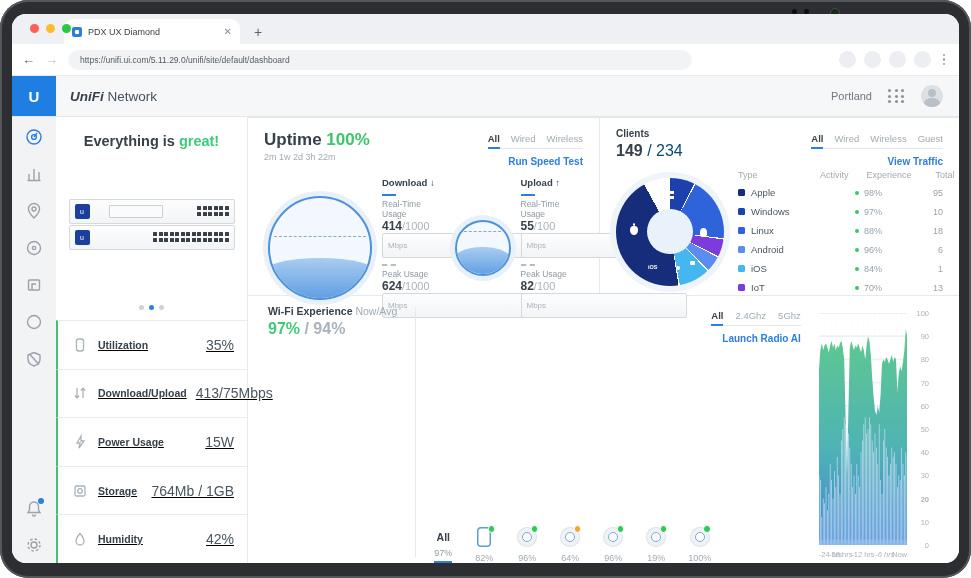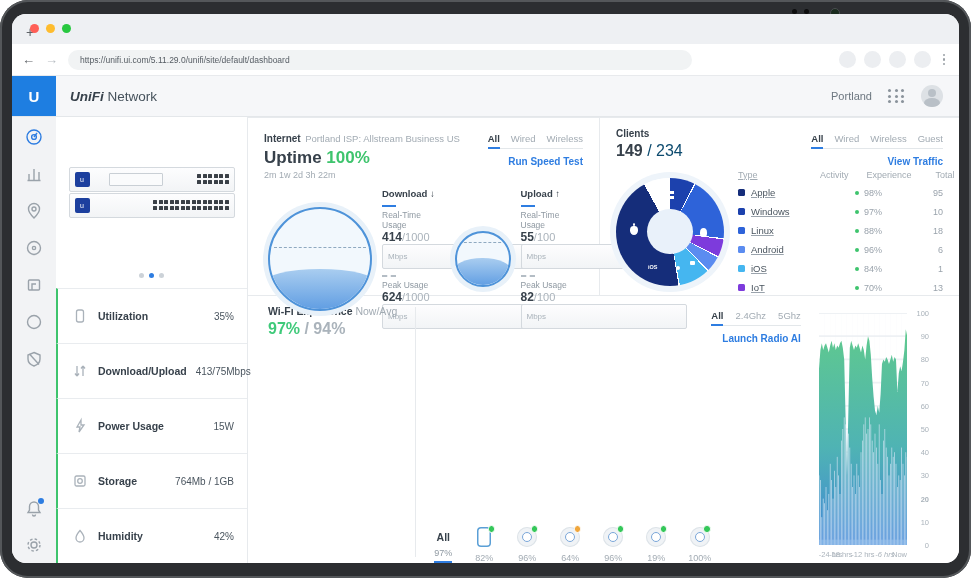--- a/index.html
+++ b/index.html
@@ -64,25 +64,25 @@
   .unit{width:166px;height:25px;background:linear-gradient(#fdfdfe,#f2f4f6);border:1px solid #d4d9de;border-radius:2px;
     display:flex;align-items:center;padding:4px 5px;gap:5px;box-sizing:border-box;}
   .unit + .unit{margin-top:1px;}
   .chip{width:15px;height:15px;background:#1c3f9e;border-radius:2px;flex:none;display:flex;align-items:center;justify-content:center;color:#fff;font-size:7px;}
   .lcd{width:52px;height:11px;border:1px solid #c9cfd5;border-radius:1px;background:#fafbfc;margin-left:14px;}
   .ports{display:grid;grid-gap:1.5px;margin-left:auto;}
   .ports i{width:4px;height:4px;background:#3a4047;border-radius:0.5px;}
   .pg-dots{display:flex;gap:5px;justify-content:center;padding:6px 0 10px;}
   .pg-dot{width:5px;height:5px;border-radius:50%;background:#ccd2d8;}
   .pg-dot.active{background:#2e7de1;}
-  .stat-list{flex:1;display:flex;flex-direction:column;}
+  .stat-list{flex:1;display:flex;flex-direction:column;text-decoration:underline;}
   .stat-row{flex:1;border-top:1px solid #e9ecef;border-left:2px solid #3ec46d;display:flex;align-items:center;padding:0 13px;gap:9px;}
   .stat-row svg{stroke:#aab2ba;fill:none;stroke-width:1.3;flex:none;}
   .stat-label{font-size:10.5px;font-weight:bold;color:#37414b;}
-  .stat-value{margin-left:auto;font-size:10px;color:#4a555f;}
+  .stat-value{margin-left:auto;font-size:14px;color:#4a555f;}
 
   
   .main{flex:1;display:flex;flex-direction:column;min-width:0;}
   .health-bar{height:29px;display:flex;align-items:center;padding:0 20px;flex:none;}
   .health-title{font-size:11.5px;color:#2e7de1;font-weight:bold;}
   .caret{font-size:8px;color:#2e7de1;margin-left:3px;}
   .range-tabs{margin-left:auto;display:flex;gap:13px;align-items:center;}
   .range-tab{font-size:10px;color:#9aa3ac;padding-bottom:2px;}
   .range-tab.active{color:#37414b;font-weight:bold;border-bottom:2px solid #2e7de1;}
 
@@ -132,21 +132,21 @@
   .d-win i{width:3.5px;height:3.5px;background:#fff;}
   .d-apple{left:14px;top:48px;width:8px;height:9px;background:#fff;border-radius:45% 45% 50% 50%;}
   .d-apple::after{content:"";position:absolute;left:3px;top:-3px;width:2px;height:3px;background:#fff;border-radius:50%;}
   .d-linux{left:84px;top:50px;width:7px;height:9px;background:#fff;border-radius:50% 50% 40% 40%;}
   .d-ios{left:32px;top:86px;font-size:5.5px;font-weight:bold;}
   .d-android{left:60px;top:88px;width:4px;height:4px;border-radius:50%;background:#fff;}
   .d-iot{left:74px;top:83px;width:4.5px;height:4.5px;border-radius:1px;background:#fff;}
   .cl-table{flex:1;min-width:0;font-size:9px;color:#9aa3ac;}
   .cl-row{display:flex;align-items:center;height:19px;}
   .cl-row.header{color:#a2abb3;height:17px;}
-  .col-type{width:82px;display:flex;align-items:center;gap:6px;flex:none;text-decoration:underline;}
+  .col-type{width:82px;display:flex;align-items:center;gap:6px;flex:none;}
   .swatch{width:7px;height:7px;border-radius:1.5px;flex:none;}
   .col-act{flex:1;padding-right:18px;}
   .track{height:3px;border-radius:2px;background:#e8ecef;position:relative;}
   .track .fillbar{position:absolute;left:0;top:0;bottom:0;border-radius:2px;background:linear-gradient(90deg,#2e7de1,#56b3ef);}
   .col-exp{width:58px;display:flex;align-items:center;gap:5px;flex:none;}
   .exp-dot{width:4px;height:4px;border-radius:50%;background:#3ec46d;}
   .col-total{width:30px;text-align:right;flex:none;}
   .cl-name{color:#4a555f;font-size:9.5px;}
 
   
@@ -189,20 +189,25 @@
   <span class="cam-lens" style="left:830px"></span>
 
   <div class="screen">
 
     <div class="tabstrip">
       <div class="lights">
         <span class="light" style="background:#ff5f57"></span>
         <span class="light" style="background:#febc2e"></span>
         <span class="light" style="background:#28c840"></span>
       </div>
+      <div class="tab">
+        <span class="favicon"></span>
+        <span class="tab-title">PDX UX Diamond</span>
+        <span class="tab-close">✕</span>
+      </div>
       <span class="newtab">+</span>
     </div>
     <div class="toolbar">
       <span class="nav-arrow">←</span>
       <span class="nav-arrow fwd">→</span>
       <div class="urlbar">
         <span class="url-text">https://unifi.ui.com/5.11.29.0/unifi/site/default/dashboard</span>
       </div>
       <div class="ext-row">
         <span class="ext-circle"></span>
@@ -294,20 +299,23 @@
               <svg width="20" height="20" viewBox="0 0 20 20">
                 <circle cx="10" cy="10" r="3"></circle>
                 <circle cx="10" cy="10" r="6" stroke-dasharray="2.5 2.2"></circle>
               </svg>
             </div>
           </nav>
 
         <div class="content">
 
           <aside class="overview">
+            <div class="ov-status">
+              <span>Everything is </span><span class="great">great!</span>
+            </div>
             <div class="devices">
               <div class="unit">
                 <span class="chip">u</span>
                 <span class="lcd"></span>
                 <span class="ports" id="ports-gw" style="grid-template-columns: repeat(6, 4px);">
                     <i></i>
                     <i></i>
                     <i></i>
                     <i></i>
                     <i></i>
@@ -400,22 +408,20 @@
               </div>
           </aside>
 
           <section class="main">
 
             <div class="cards">
 
               <div class="card internet">
                 <div class="card-top">
                   <div class="c-left">
-                    <div><span class="lbl-bold">Internet</span>
-                      <span class="lbl-gray">Portland ISP: Allstream Business US</span></div>
                     <div class="uptime"><span>Uptime</span> <span class="pct">100%</span></div>
                     <div class="duration">2m 1w 2d 3h 22m</div>
                   </div>
                   <div class="c-right">
                     <div class="tabs" id="internet-tabs">
                         <span class="tab-item active">All</span>
                         <span class="tab-item">Wired</span>
                         <span class="tab-item">Wireless</span>
                       </div><br>
                     <span class="link">Run Speed Test</span>

